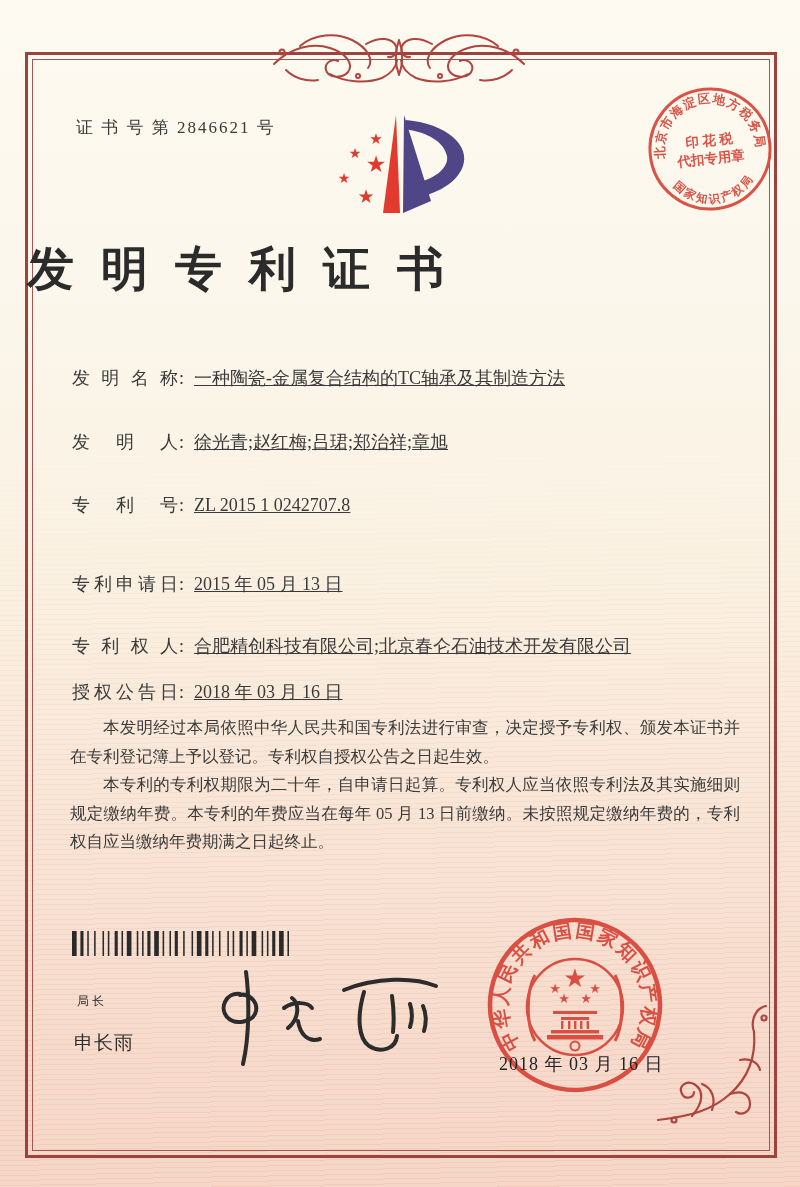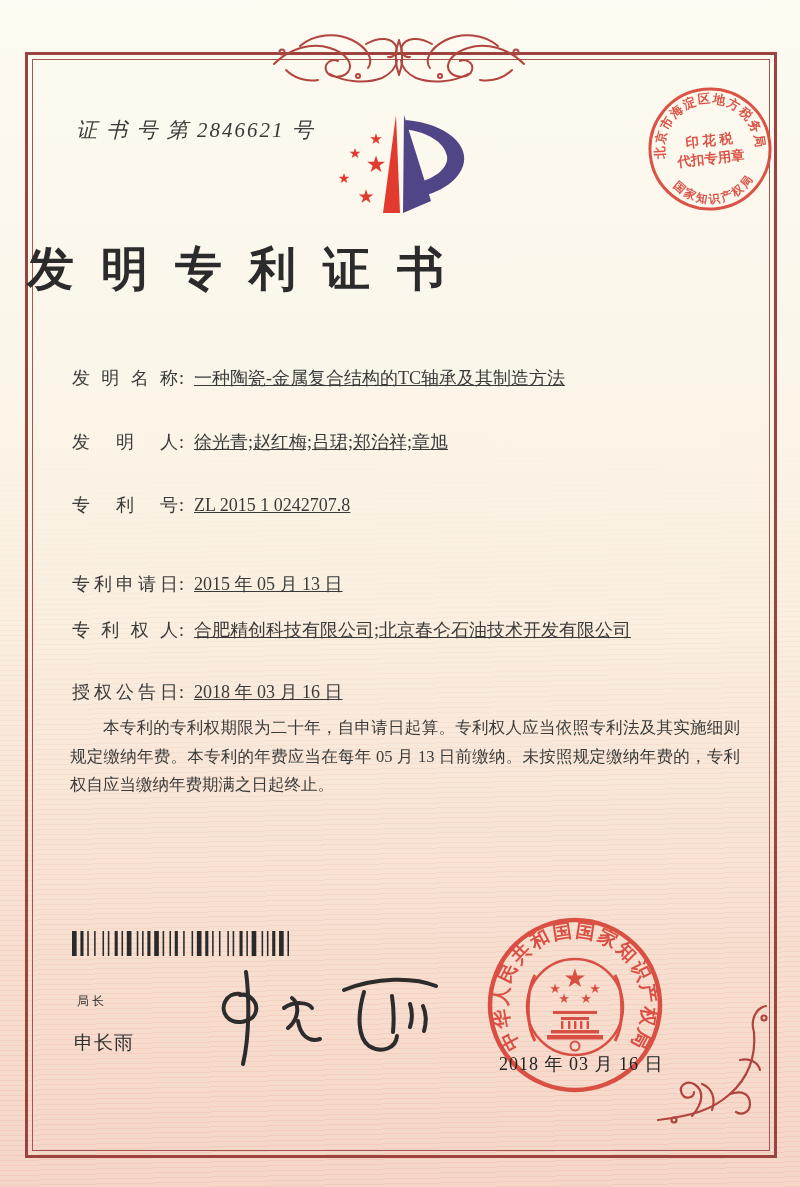--- a/index.html
+++ b/index.html
@@ -10,30 +10,30 @@
   }
   .texture{
     position:absolute;inset:0;pointer-events:none;
     background:repeating-linear-gradient(179deg,rgba(225,120,98,0.12) 0px,rgba(225,120,98,0.12) 1px,transparent 1px,transparent 5px);
     -webkit-mask-image:linear-gradient(180deg,transparent 0%,transparent 35%,rgba(0,0,0,.55) 60%,#000 88%);
     mask-image:linear-gradient(180deg,transparent 0%,transparent 35%,rgba(0,0,0,.55) 60%,#000 88%);
   }
   .frame-outer{position:absolute;left:25px;top:52px;width:752px;height:1106px;box-sizing:border-box;border:3px solid #9c4340;}
   .frame-inner{position:absolute;left:4px;top:4px;right:4px;bottom:4px;border:1px solid #a65450;}
   .ornament{position:absolute;}
-  .cert-no{position:absolute;left:76px;top:116px;font-size:21px;letter-spacing:2px;color:#3a3a3a;white-space:nowrap;font-style:italic;}
+  .cert-no{position:absolute;left:76px;top:116px;font-size:17px;letter-spacing:2px;color:#3a3a3a;white-space:nowrap;}
   .logo{position:absolute;left:330px;top:106px;}
   .tax-seal{position:absolute;left:640px;top:79px;transform:rotate(-6deg);opacity:.93;}
   .doc-title{position:absolute;left:0;top:238px;width:100%;text-align:left;font-size:47px;font-weight:bold;
     letter-spacing:27px;text-indent:27px;color:#2b2b2b;white-space:nowrap;}
   .fields{position:absolute;left:72px;top:360px;right:56px;}
   .field-row{position:absolute;left:0;right:0;font-size:18px;color:#3a3a3a;white-space:nowrap;text-decoration:underline;}
   .field-row .field-label{display:inline-block;width:106px;text-align:justify;text-align-last:justify;}
   .field-row .colon{display:inline-block;margin:0 10px 0 1px;}
-  .r0{top:6px}.r1{top:70px}.r2{top:133px}.r3{top:212px}.r4{top:258px}.r5{top:320px}
+  .r0{top:6px}.r1{top:70px}.r2{top:133px}.r3{top:212px}.r4{top:274px}.r5{top:320px}
   .paragraphs{position:absolute;left:70px;right:60px;top:714px;font-size:16.5px;line-height:28.5px;color:#3b3b3b;text-align:justify;}
   .paragraphs p{margin:0;text-indent:2em;}
   .barcode{position:absolute;left:70px;top:931px;}
   .sig-role{position:absolute;left:77px;top:993px;font-size:12px;color:#2e2e2e;font-family:"Liberation Sans","DejaVu Sans",sans-serif;letter-spacing:3px;}
   .sig-name{position:absolute;left:74px;top:1030px;font-size:19px;color:#2e2e2e;font-family:"Liberation Sans","DejaVu Sans",sans-serif;letter-spacing:1px;}
   .signature-svg{position:absolute;left:196px;top:964px;}
   .office-seal{position:absolute;left:485px;top:915px;opacity:.94;}
   .issue-date{position:absolute;left:499px;top:1052px;font-size:18px;color:#222;letter-spacing:1px;white-space:nowrap;}
 </style>
 </head>
@@ -132,20 +132,21 @@
     </div>
     <div class="field-row r4">
       <span class="field-label">专利权人</span><span class="colon">:</span><span>合肥精创科技有限公司;北京春仑石油技术开发有限公司</span>
     </div>
     <div class="field-row r5">
       <span class="field-label">授权公告日</span><span class="colon">:</span><span>2018 年 03 月 16 日</span>
     </div>
   </div>
 
   <div class="paragraphs">
+    <p>本发明经过本局依照中华人民共和国专利法进行审查，决定授予专利权、颁发本证书并在专利登记簿上予以登记。专利权自授权公告之日起生效。</p>
     <p>本专利的专利权期限为二十年，自申请日起算。专利权人应当依照专利法及其实施细则规定缴纳年费。本专利的年费应当在每年 05 月 13 日前缴纳。未按照规定缴纳年费的，专利权自应当缴纳年费期满之日起终止。</p>
   </div>
 
   <svg class="barcode" width="224" height="25" viewBox="0 0 224 25">
       <rect x="2" y="0" width="4.65" height="25" fill="#2a2a2a"></rect>
       <rect x="10.4" y="0" width="3.1" height="25" fill="#2a2a2a"></rect>
       <rect x="17.25" y="0" width="1.55" height="25" fill="#2a2a2a"></rect>
       <rect x="24.099999999999998" y="0" width="1.55" height="25" fill="#2a2a2a"></rect>
       <rect x="32.5" y="0" width="1.55" height="25" fill="#2a2a2a"></rect>
       <rect x="37.8" y="0" width="1.55" height="25" fill="#2a2a2a"></rect>

